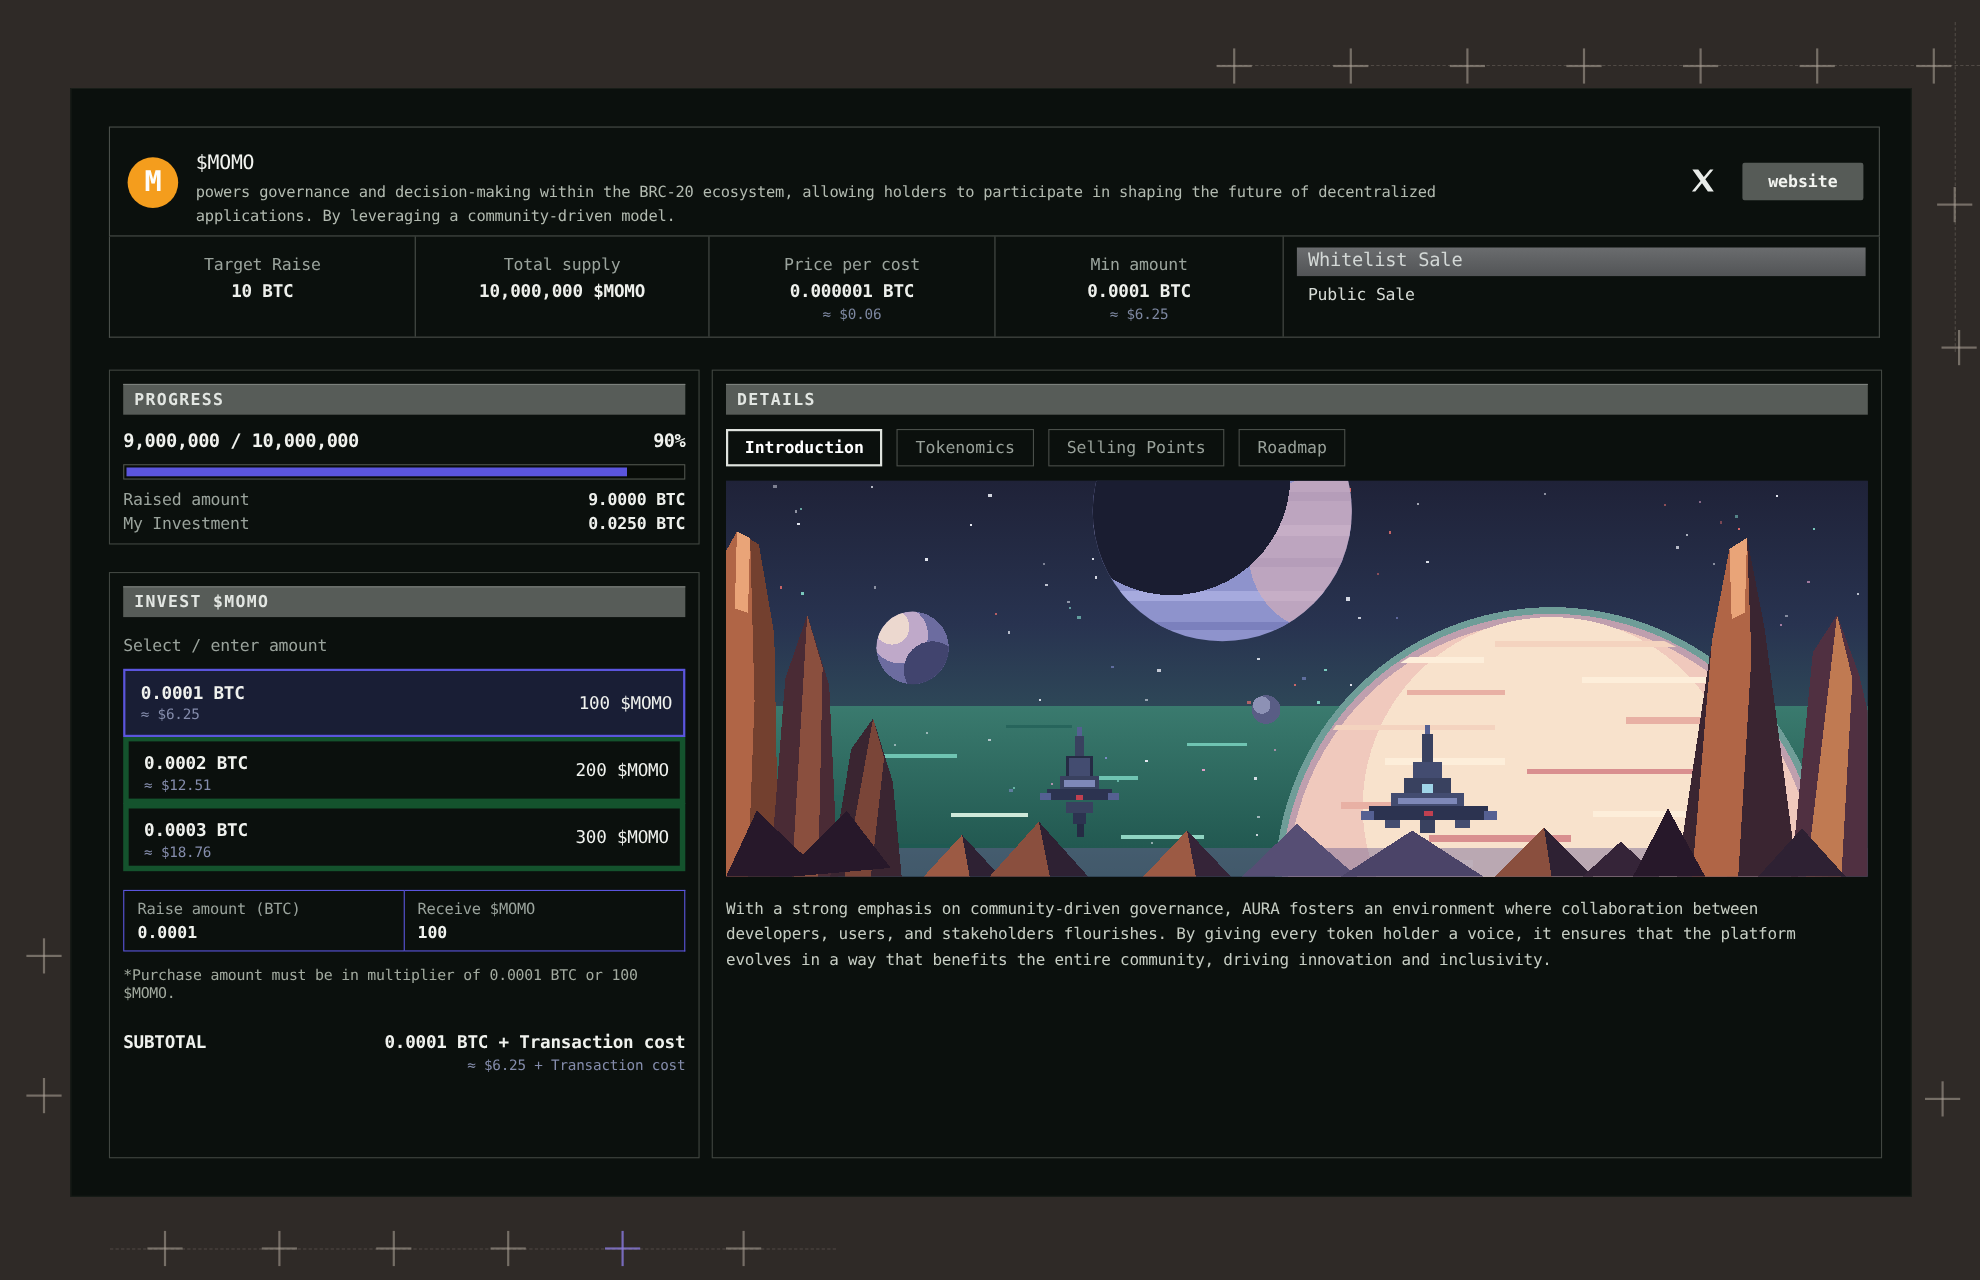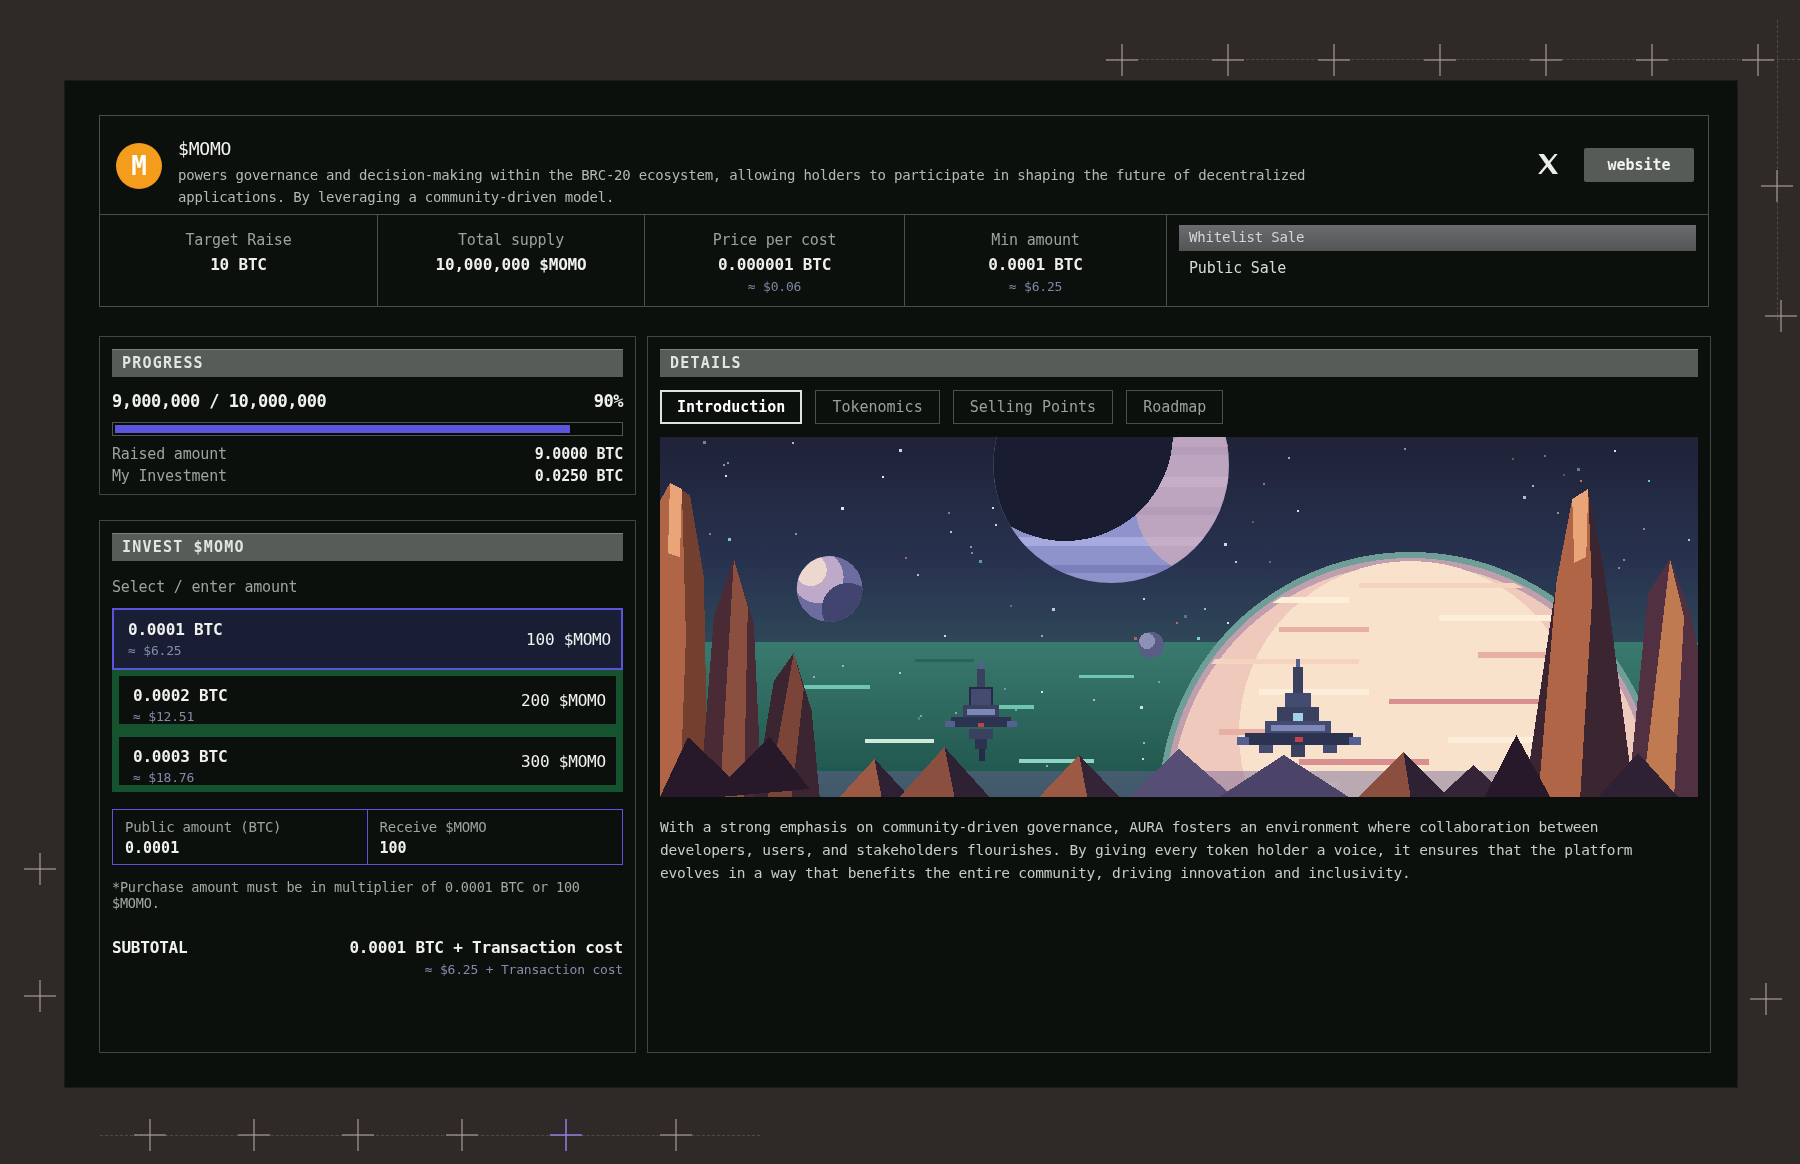--- a/index.html
+++ b/index.html
@@ -49,21 +49,21 @@
 
   
   .stats-box { position:absolute; left:34px; top:134px; width:1610px; height:92px; border:1px solid #4a4f4a; border-top:none; display:flex; }
   .stat-col { position:relative; text-align:center; padding-top:16px; }
   .stat-col + .stat-col { border-left:1px solid #4a4f4a; }
   .stat-label { font-size:15px; color:#9aa39c; }
   .stat-value { font-size:16px; font-weight:700; color:#eef0ec; margin-top:6px; }
   .stat-sub   { font-size:13px; color:#7d87a0; margin-top:5px; }
   .phase-col { flex:1; padding:10px 12px 0 12px; text-align:left; }
   .phase-active {
-    height:26px; line-height:25px; padding-left:10px; font-size:14px; color:#d3d8d6;
+    height:26px; line-height:25px; padding-left:10px; font-size:17px; color:#d3d8d6;
     background:linear-gradient(180deg,#6a6c6e,#525456); cursor:pointer;
   }
   .phase-inactive { margin-top:8px; padding-left:10px; font-size:15px; color:#d6dbd6; cursor:pointer; }
 
   
   .section-bar {
     height:28px; line-height:27px; padding:0 10px;
     background:#575c58; border-top:1px solid #7c817d;
     font-size:15px; font-weight:700; letter-spacing:1.2px; color:#e2e6e2;
   }
@@ -74,21 +74,21 @@
   .bar-track { margin-top:11px; height:14px; border:1px solid #51564f; background:#080c08; padding:2px; }
   .bar-fill  { height:8px; background:#5b55dd; }
   .kv-row { display:flex; justify-content:space-between; margin-top:9px; font-size:15px; line-height:19px; }
   .kv-row .k { color:#9aa39c; }
   .kv-row .v { color:#eef0ec; font-weight:700; }
 
   
   .invest-panel { position:absolute; left:34px; top:439px; width:537px; height:533px; background:#0b100d; padding:12px; }
   .select-label { margin-top:17px; font-size:15px; color:#9aa39c; }
   .options { margin-top:12px; }
-  .option { position:relative; height:62px; border:7px solid #14532d; padding:10px 14px; cursor:pointer; background:transparent; }
+  .option { position:relative; height:62px; border:5px solid #14532d; padding:10px 14px; cursor:pointer; background:transparent; }
   .option + .option { margin-top:-1px; }
   .option.selected { background:#191e35; border:2px solid #5b55dd; z-index:2; }
   .opt-btc { font-size:16px; font-weight:700; color:#f0f2ee; }
   .opt-usd { font-size:13px; color:#848cab; margin-top:4px; }
   .opt-momo { position:absolute; right:10px; top:50%; transform:translateY(-50%); font-size:16px; font-weight:400; color:#f0f2ee; }
   .inputs-row { display:flex; margin-top:17px; }
   .input-box { width:50%; border:1px solid #5b55dd; padding:9px 12px; height:56px; }
   .input-box + .input-box { border-left:none; }
   .input-label { font-size:14px; color:#9aa39c; }
   .input-box input {
@@ -215,21 +215,21 @@
         <div class="opt-momo">200 $MOMO</div>
       </div>
       <div class="option">
         <div class="opt-btc">0.0003 BTC</div>
         <div class="opt-usd">≈ $18.76</div>
         <div class="opt-momo">300 $MOMO</div>
       </div>
     </div>
     <div class="inputs-row">
       <div class="input-box">
-        <div class="input-label">Public amount (BTC)</div>
+        <div class="input-label">Raise amount (BTC)</div>
         <input type="text" value="0.0001" style="">
       </div>
       <div class="input-box">
         <div class="input-label">Receive $MOMO</div>
         <input type="text" value="100" style="">
       </div>
     </div>
     <div class="note">*Purchase amount must be in multiplier of 0.0001 BTC or 100 $MOMO.</div>
     <div class="subtotal-row">
       <div class="subtotal-label">SUBTOTAL</div>

